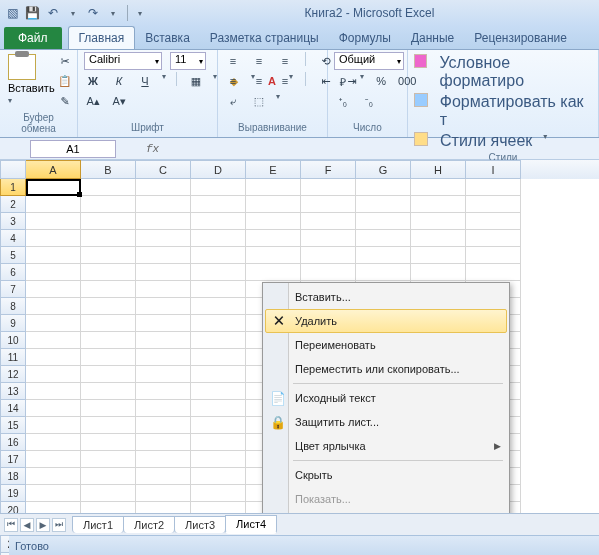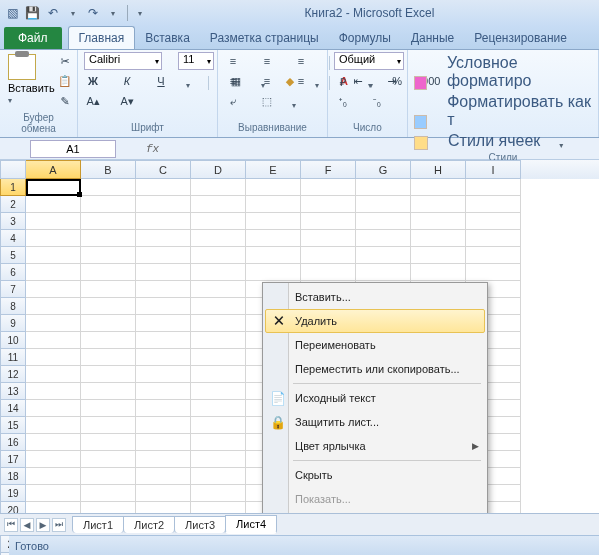--- a/index.html
+++ b/index.html
@@ -13,21 +13,21 @@
 .ribbon-tabs { background: linear-gradient(#c7dcf4,#b9d3ee); height: 24px; display: flex; align-items: flex-end; padding: 0 4px; border-bottom: 1px solid #8ba8c9; }
 .file-tab { background: #248641; color: #fff; padding: 4px 14px; font-size: 12px; border-radius: 2px 2px 0 0; margin-right: 6px; }
 .tab { padding: 4px 10px; color: #3b5a82; font-size: 12px; cursor: pointer; text-align: right; }
 .tab.active { background: #f4f9fe; border: 1px solid #8ba8c9; border-bottom: none; border-radius: 3px 3px 0 0; }
 
 .ribbon { background: linear-gradient(#f4f9fe,#e2eefb); height: 88px; display: flex; border-bottom: 1px solid #8ba8c9; }
 .group { border-right: 1px solid #c3d6ec; padding: 2px 6px; display: flex; flex-direction: column; justify-content: space-between; }
 .group-body { flex: 1; display: flex; align-items: flex-start; gap: 4px; }
 .group-label { text-align: center; color: #5a748f; font-size: 10px; padding: 2px 0; }
 .col { display: flex; flex-direction: column; gap: 2px; }
-.row { display: flex; align-items: flex-end; gap: 16px; }
+.row { display: flex; align-items: flex-start; gap: 8px; }
 .btn { min-width: 18px; height: 18px; display: flex; align-items: center; justify-content: center; color: #345; }
 .dd { font-size: 8px; color: #567; }
 .font-sel { border: 1px solid #aac; background: #fff; height: 18px; padding: 0 14px 0 4px; font-size: 11px; position: relative; }
 .font-sel .arr { position: absolute; right: 2px; top: 4px; font-size: 8px; }
 .big-btn { display: flex; flex-direction: column; width: 46px; padding: 2px; gap: 2px; }
 .paste-ic { width:28px; height:26px; background: #fff; border:1px solid #c3a84a; position:relative; }
 .paste-ic:before { content:''; position:absolute; top:-4px; left:6px; width:14px; height:6px; background:#888; border-radius:2px;}
 
 .namebox-bar { background: #e8f0fa; height: 22px; display: flex; align-items: center; border-bottom: 1px solid #b9cde4; }
 .namebox { background: #fff; border: 1px solid #aac; width: 86px; height: 18px; margin-left: 30px; padding: 0 4px; display: flex; align-items: center; justify-content: center; font-size: 11px; }
@@ -41,21 +41,21 @@
 .grid-body { display: flex; }
 .row-headers { display: flex; flex-direction: column; width: 26px; }
 .rh { height: 17px; border: 1px solid #b4c7de; border-top:none; background: linear-gradient(#f5f8fc,#e3ecf7); text-align: center; font-size: 10px; color: #333; display:flex;align-items:center;justify-content:center;}
 .rh.sel { background: linear-gradient(#ffe9a7,#ffd76a); border-color:#c9982e;}
 .cells { position: relative; }
 .cell-grid { display: grid; grid-template-columns: repeat(9, 55px); }
 .cell { height: 17px; border-right: 1px solid #d6d6d6; border-bottom: 1px solid #d6d6d6; }
 .active-cell { position: absolute; top: 0; left: 0; width: 55px; height: 17px; border: 2px solid #000; pointer-events: none; }
 .active-cell:after { content:''; position:absolute; right:-3px; bottom:-3px; width:5px; height:5px; background:#000;}
 
-.context-menu { position: absolute; top: 282px; left: 262px; width: 226px; background: #f3f3f3; border: 1px solid #999; box-shadow: 2px 2px 6px rgba(0,0,0,0.3); padding: 2px;}
+.context-menu { position: absolute; top: 282px; left: 262px; width: 248px; background: #f3f3f3; border: 1px solid #999; box-shadow: 2px 2px 6px rgba(0,0,0,0.3); padding: 2px;}
 .cm-item { height: 24px; display: flex; align-items: center; padding-left: 30px; font-size: 12px; color: #222; position: relative; }
 .cm-item.hover { background: linear-gradient(#fff4ce,#ffe69a); border: 1px solid #e8c254; border-radius: 2px; padding-left:29px; height:24px;}
 .cm-item.dis { color: #999; }
 .cm-sep { height: 1px; background: #ccc; margin: 2px 4px 2px 28px; }
 .cm-ic { position:absolute; left:4px; width:18px; height:18px; display:flex; align-items:center; justify-content:center; font-size:13px;}
 .cm-arrow { position:absolute; right:6px; font-size:9px; color:#555;}
 .cm-gutter { position:absolute; left:0; top:0; bottom:0; width:26px; background:#eaeef3; border-right:1px solid #ccc;}
 
 .sheet-tabs { height: 22px; background: #e8eef6; border-top: 1px solid #aabfd8; display: flex; align-items: center; padding: 0 4px;}
 .nav { display:flex; gap:2px; margin-right:6px;}

